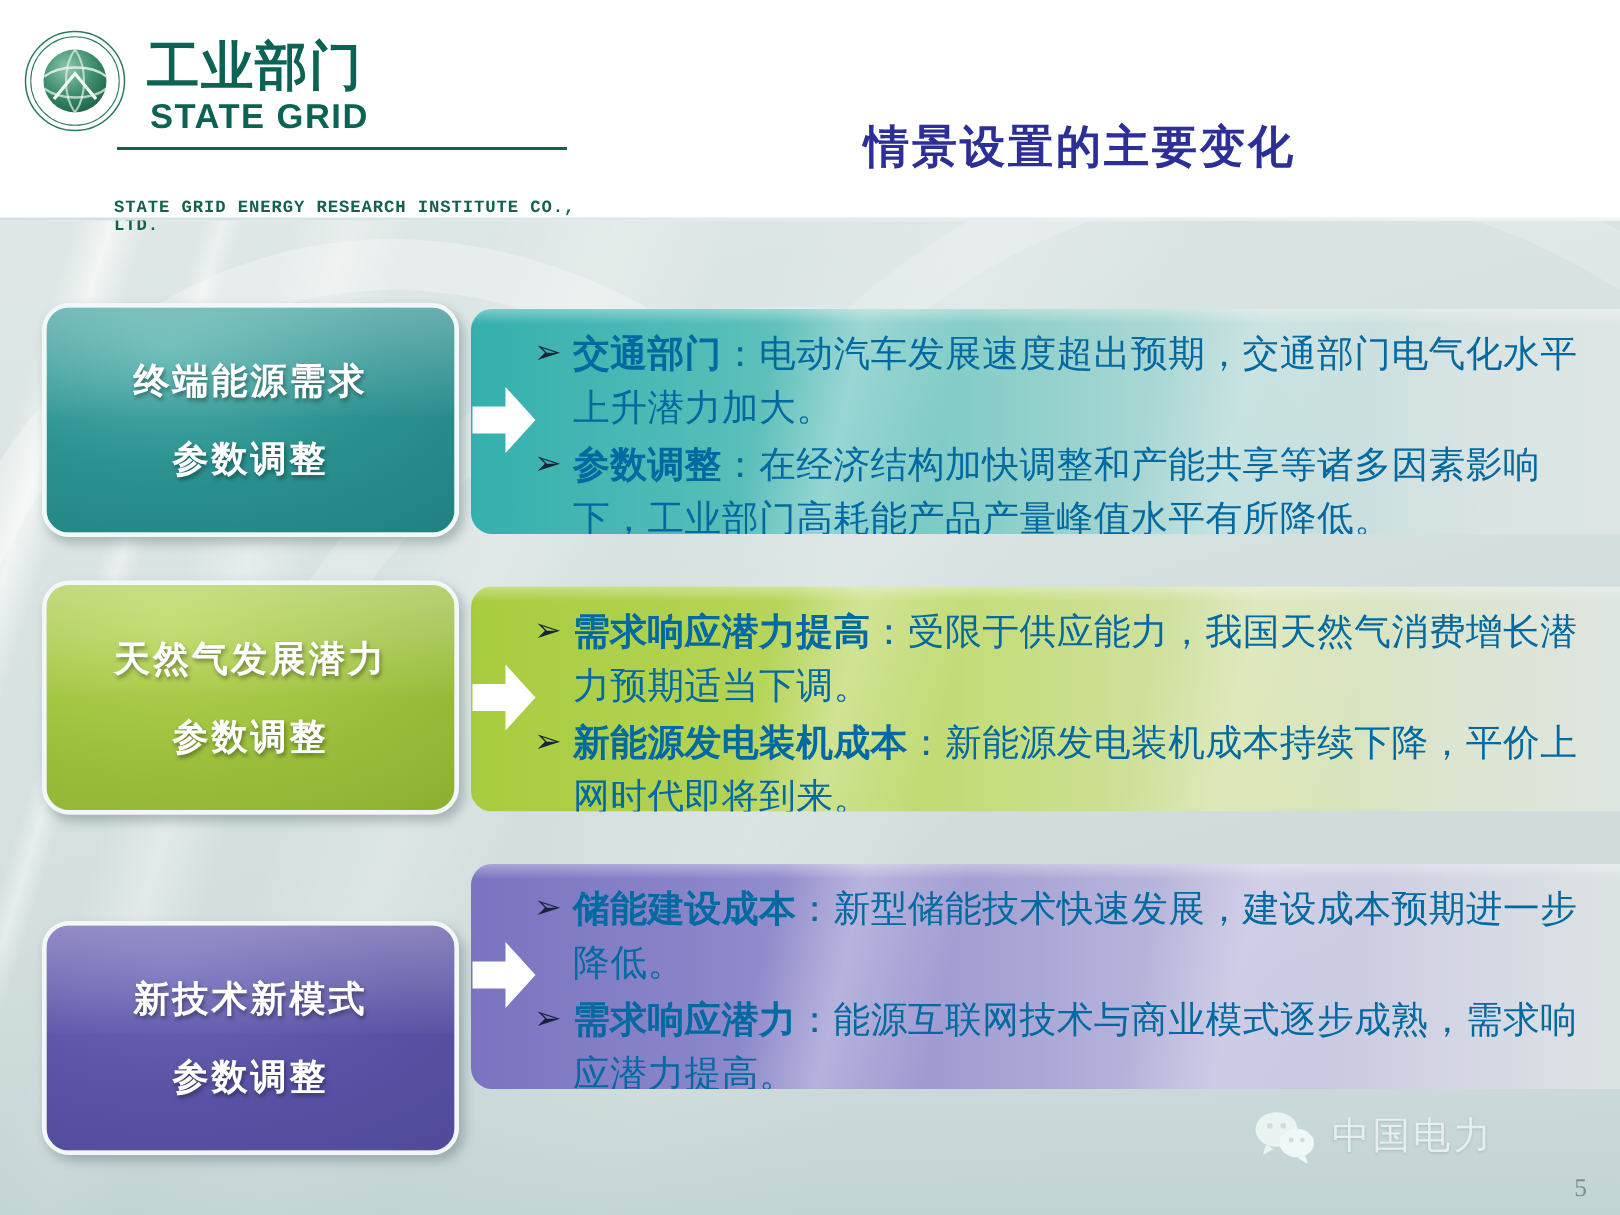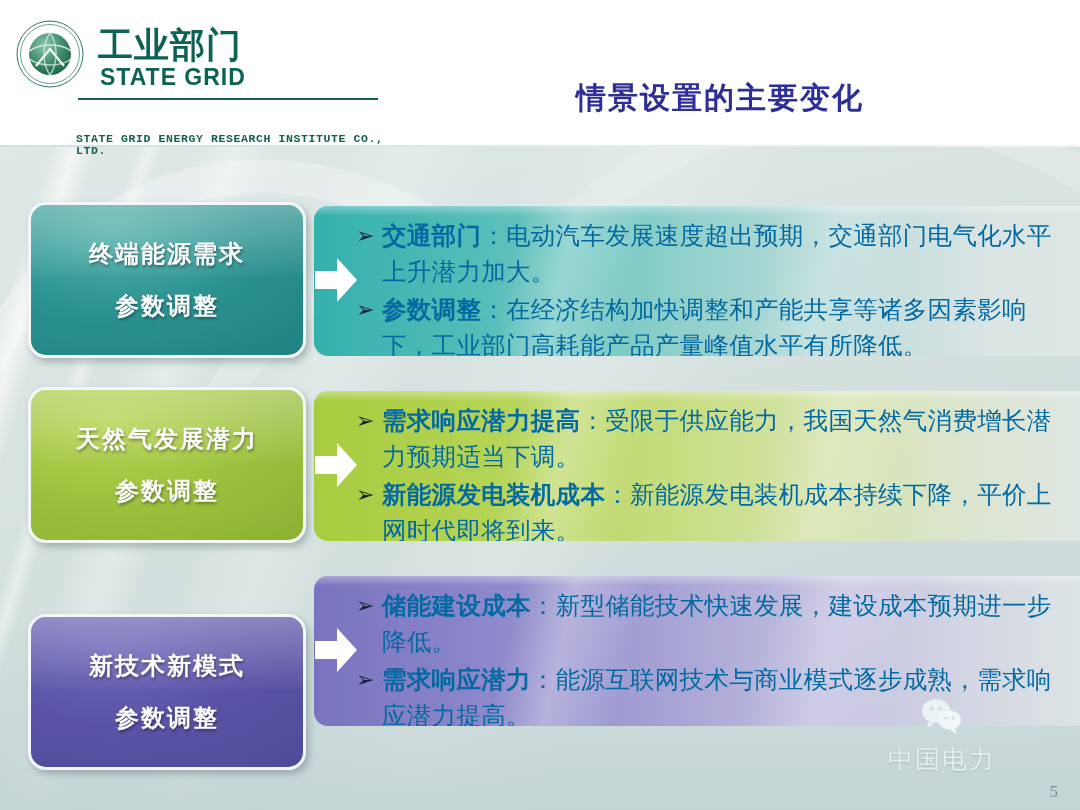--- a/index.html
+++ b/index.html
@@ -184,22 +184,22 @@
     font-size: 24.5px; line-height: 36px; color: #0369a1;
     letter-spacing: .3px;
   }
   .bullet-text b {
     font-weight: 700;
   }
 
   
   .watermark {
     position: absolute; right: 84px; bottom: 34px;
-    display: flex; align-items: center; gap: 9px;
-    z-index: 7; opacity: .92; flex-direction: column;
+    display: flex; align-items: flex-start; gap: 9px;
+    z-index: 7; opacity: .92;
   }
   .wechat-icon { width: 44px; height: 36px; }
   .watermark-text {
     font-family: "DejaVu Sans", sans-serif;
     font-size: 25px; color: #e9f1f1; letter-spacing: 2px;
     text-shadow: 0 1px 2px rgba(120,140,145,.45);
   }
   .page-num {
     position: absolute; right: 22px; bottom: 8px;
     font-family: "Liberation Serif", serif;

